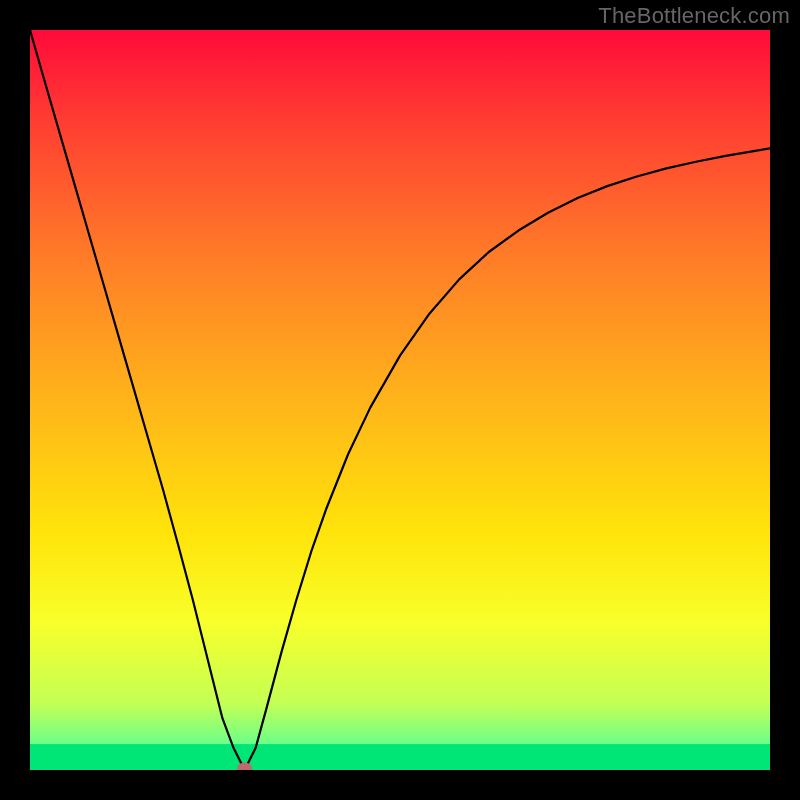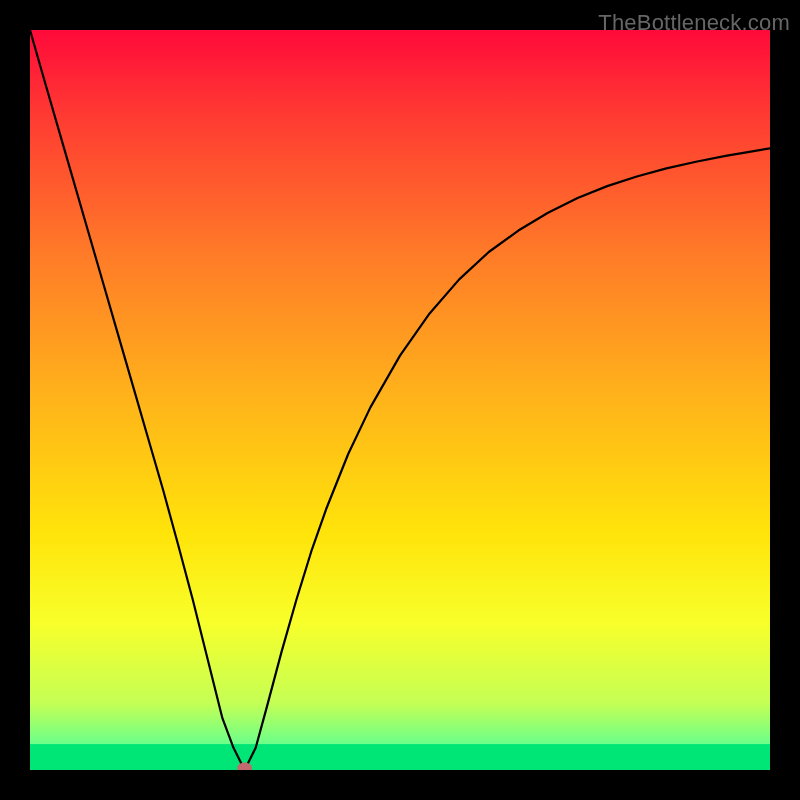--- a/index.html
+++ b/index.html
@@ -11,21 +11,21 @@
     font-family: Arial, Helvetica, sans-serif;
   }
   .chart-frame {
     position: relative;
     width: 800px;
     height: 800px;
     background: #000;
   }
   .watermark {
     position: absolute;
-    top: 10px;
+    top: 3px;
     right: 10px;
     color: #666;
     font-size: 22px;
     font-weight: 500;
     letter-spacing: 0.2px;
     z-index: 10;
   }
   .plot-window {
     position: absolute;
     left: 30px;

